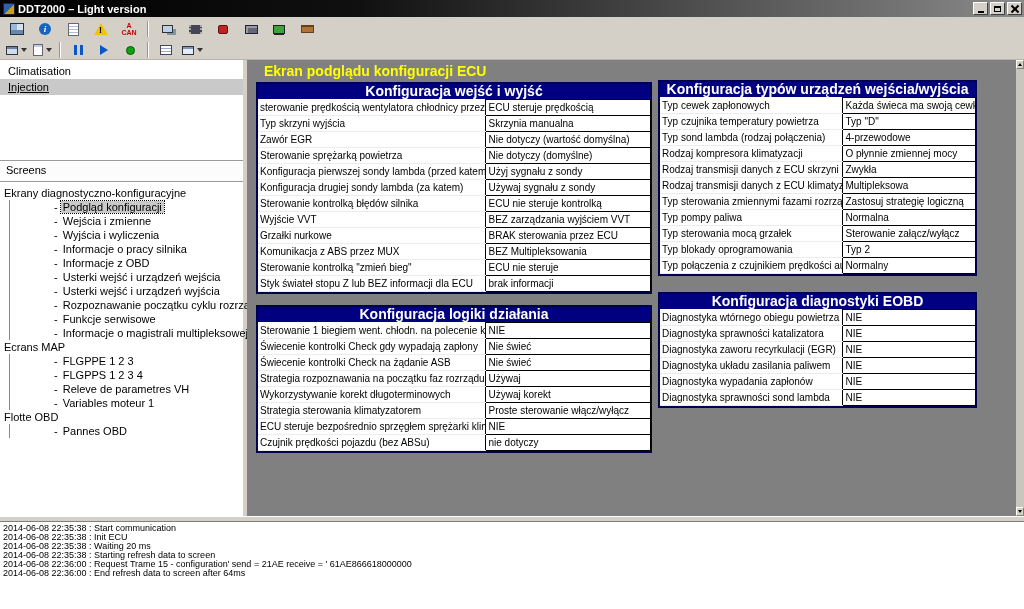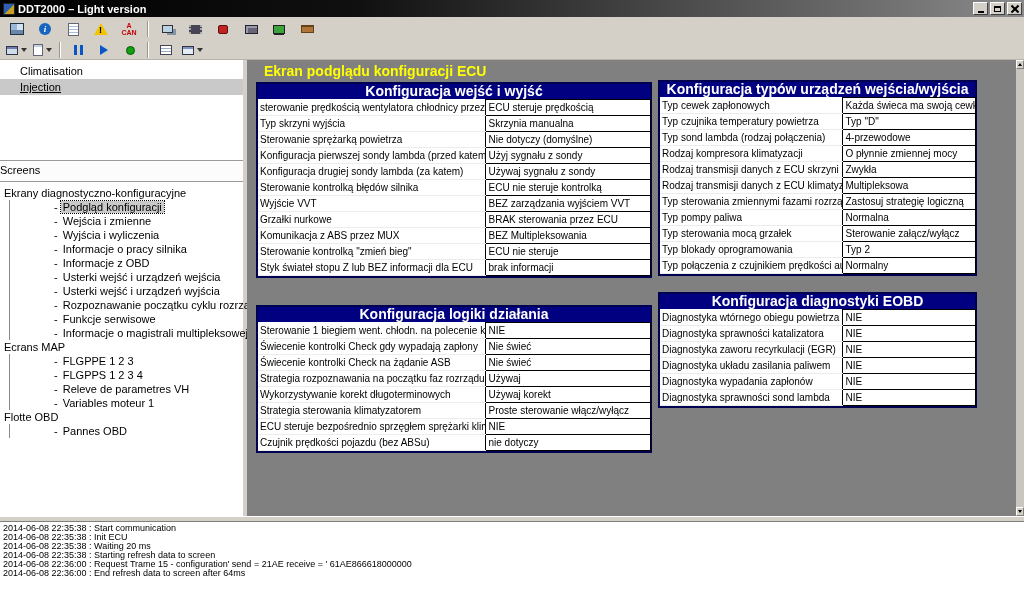--- a/index.html
+++ b/index.html
@@ -56,23 +56,23 @@
   .icon-open-doc{width:10px;height:12px;border:1px solid #667;background:#fff;box-shadow:inset 0 2px 0 #c2cede;}
   .icon-pause{width:9px;height:10px;background:linear-gradient(90deg,#0a56c8 0 3px,transparent 3px 6px,#0a56c8 6px 9px);}
   .icon-play{width:0;height:0;border-top:5px solid transparent;border-bottom:5px solid transparent;border-left:8px solid #0a56c8;}
   .icon-record{width:9px;height:9px;border-radius:50%;background:#11a011;border:1px solid #045804;}
   .icon-grid-view{width:12px;height:10px;border:1px solid #445;background:repeating-linear-gradient(180deg,#fff 0 2px,#9aabc4 2px 3px);}
   .icon-window-select{width:12px;height:9px;border:1px solid #334;background:#e4ecf6;box-shadow:inset 0 2px 0 #7e94c0;}
   .dd::after{content:"";width:0;height:0;border-left:3px solid transparent;border-right:3px solid transparent;border-top:4px solid #333;margin-left:3px;}
   
   .sidebar{position:absolute;left:0;top:60px;width:245px;height:456px;background:#fff;border-right:2px solid #d4d0c8;box-sizing:border-box;}
   .systems{position:absolute;top:3px;left:0;right:0;}
-  .system-item{height:16px;line-height:16px;font-size:11px;padding-left:20px;white-space:nowrap;}
+  .system-item{height:16px;line-height:16px;font-size:11px;padding-left:8px;white-space:nowrap;}
   .system-item.selected{background:var(--selection,#c9c9c9);text-decoration:underline;}
-  .screens-band{position:absolute;top:100px;left:0;right:0;height:20px;line-height:19px;font-size:11px;
+  .screens-band{position:absolute;top:100px;left:0;right:0;height:20px;line-height:19px;font-size:11px;padding-left:6px;
     border-top:1px solid #9a9a9a;border-bottom:1px solid #9a9a9a;box-shadow:inset 0 1px 0 #fff,0 1px 0 #fff;background:#fcfcfc;}
   .tree{position:absolute;top:126px;left:4px;right:0;font-size:11px;}
   .tree-group{height:14px;line-height:14px;white-space:nowrap;}
   .tree-children{margin-left:5px;border-left:1px solid #8a8a8a;padding-left:44px;}
   .tree-item{height:14px;line-height:14px;white-space:nowrap;}
   .tree-item::before{content:"- ";}
   .tree-label{padding:0 2px;}
   .tree-item.selected .tree-label{background:var(--selection,#c9c9c9);outline:1px dotted #000;}
   
   .main{position:absolute;left:247px;top:60px;width:769px;height:456px;background:var(--main_bg,#808080);overflow:hidden;}
@@ -229,20 +229,24 @@
         <tbody>
           <tr>
             <td class="lbl">sterowanie prędkością wentylatora chłodnicy przez ECU</td>
             <td class="val">ECU steruje prędkością</td>
           </tr>
           <tr>
             <td class="lbl">Typ skrzyni wyjścia</td>
             <td class="val">Skrzynia manualna</td>
           </tr>
           <tr>
+            <td class="lbl">Zawór EGR</td>
+            <td class="val">Nie dotyczy (wartość domyślna)</td>
+          </tr>
+          <tr>
             <td class="lbl">Sterowanie sprężarką powietrza</td>
             <td class="val">Nie dotyczy (domyślne)</td>
           </tr>
           <tr>
             <td class="lbl">Konfiguracja pierwszej sondy lambda (przed katem</td>
             <td class="val">Użyj sygnału z sondy</td>
           </tr>
           <tr>
             <td class="lbl">Konfiguracja drugiej sondy lambda (za katem)</td>
             <td class="val">Używaj sygnału z sondy</td>

